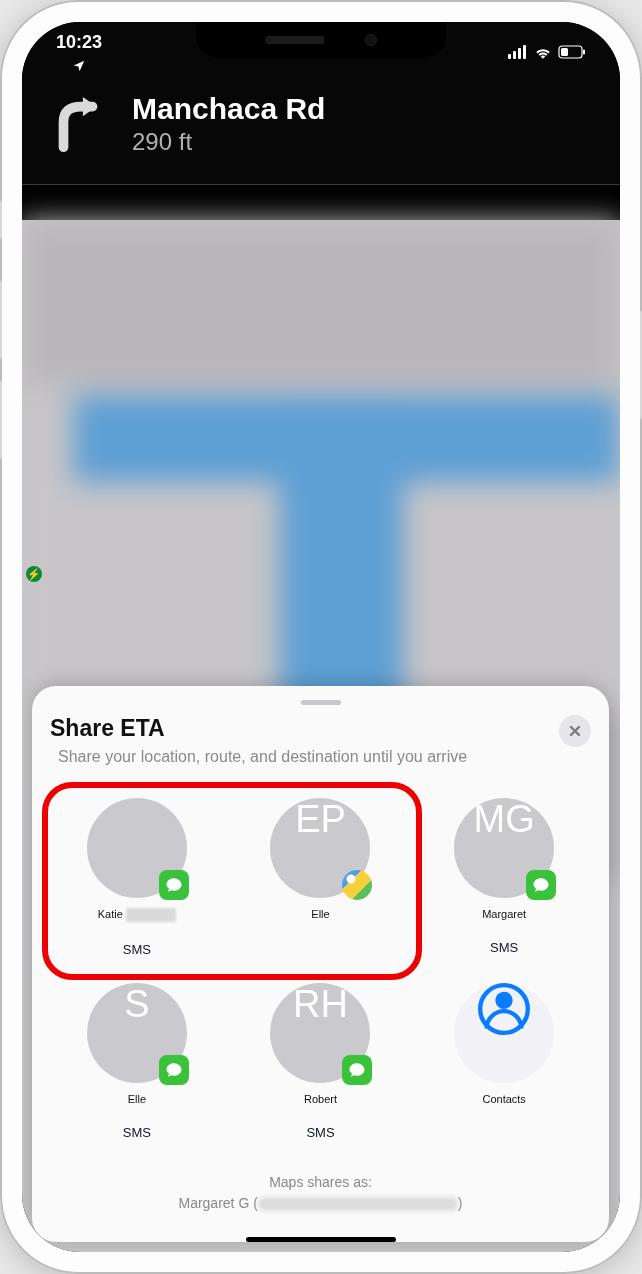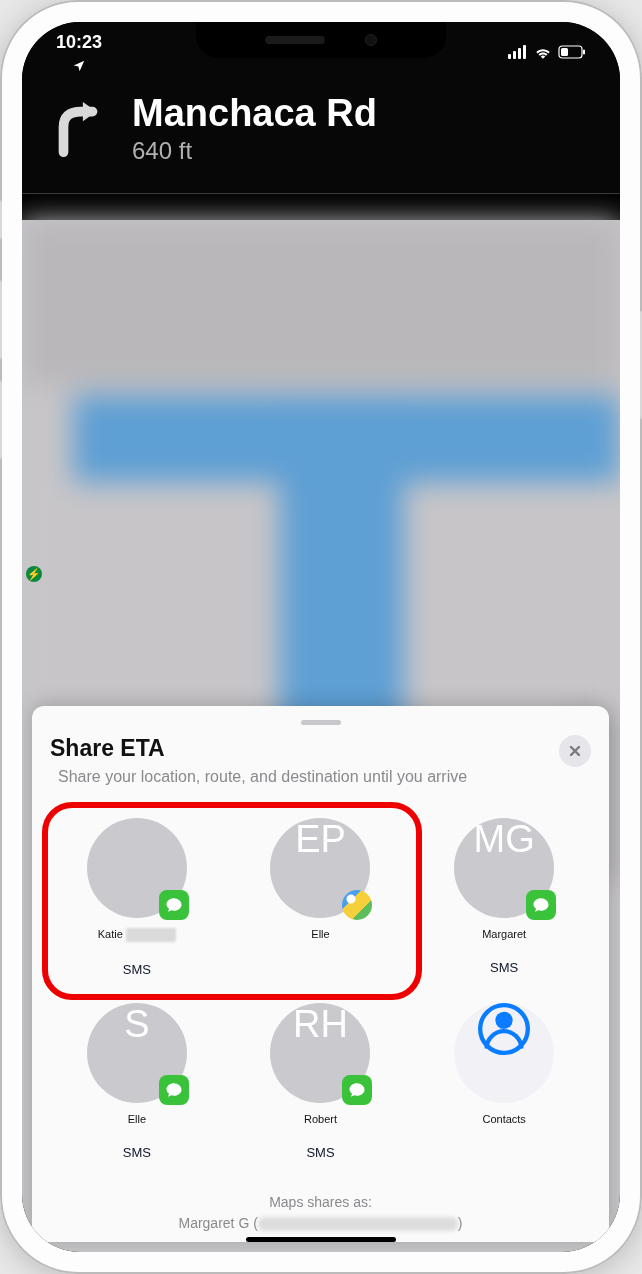--- a/index.html
+++ b/index.html
@@ -60,40 +60,40 @@
   .nav-banner {
     position:absolute; top:0; left:0; right:0;
     background:#070707;
     color:#fff;
     padding:70px 26px 28px;
     display:flex; align-items:center; gap:22px;
     z-index:30;
     border-bottom:1px solid #3a3a3a;
   }
   .turn-icon { width:62px; height:62px; }
-  .nav-text .road { font-size:38px; font-weight:700; }
+  .nav-text .road { font-size:30px; font-weight:700; }
   .nav-text .dist { font-size:24px; color:#b0b0b0; margin-top:2px; }
 
   .map-area {
     position:absolute;
     top:198px; left:0; right:0; bottom:0;
     background:#c8c6c9;
     filter: blur(0);
     z-index:10;
     display:flex; flex-wrap:wrap;
   }
   .charge-dot { position:absolute; left:4px; top:346px; width:16px; height:16px; background:#0a8a3a; border-radius:50%; color:#fff; font-size:11px; display:flex; align-items:center; justify-content:center; }
 
   .sheet {
     position:absolute;
     left:10px; right:11px; bottom:10px;
     background:#fafafa;
-    border-radius:12px;
+    border-radius:24px;
     z-index:40;
-    padding:14px 18px 8px;
+    padding:14px 18px 28px;
     box-shadow:0 -2px 20px rgba(0,0,0,.2);
   }
   .grabber { width:40px; height:5px; background:#c7c7cc; border-radius:3px; margin:0 auto 10px; }
   .sheet-header { position:relative; }
   .sheet-title { font-size:23px; font-weight:700; color:#111; }
   .sheet-sub { font-size:16px; color:#8a8a8e; margin-top:4px; line-height:1.35; padding-right:50px;margin-left:8px; }
   .close-btn {
     position:absolute; right:0; top:0;
     width:32px; height:32px;
     background:#e6e6ea; border-radius:50%;
@@ -215,21 +215,21 @@
       </div>
     </div>
 
     <div class="nav-banner">
       <svg class="turn-icon" viewBox="0 0 64 64" fill="none" stroke="#d9d9d9" stroke-width="10" stroke-linecap="round" stroke-linejoin="round">
         <path d="M16 56 V30 Q16 14 34 14 H46"></path>
         <path d="M36 4 L50 14 L36 24" fill="#d9d9d9" stroke="none"></path>
       </svg>
       <div class="nav-text">
         <div class="road">Manchaca Rd</div>
-        <div class="dist">640 ft</div>
+        <div class="dist">290 ft</div>
       </div>
     </div>
 
     <div class="map-area">
 
       <svg width="100%" height="100%" viewBox="0 0 600 500" preserveAspectRatio="xMidYMid slice" style="filter:blur(14px);">
         <rect width="600" height="500" fill="#c7c5c8"></rect>
         <rect x="0" y="0" width="600" height="80" fill="#b9b7ba"></rect>
         <rect x="180" y="85" width="380" height="42" fill="#5e9fd4"></rect>
         <rect x="280" y="85" width="60" height="380" fill="#5e9fd4"></rect>

